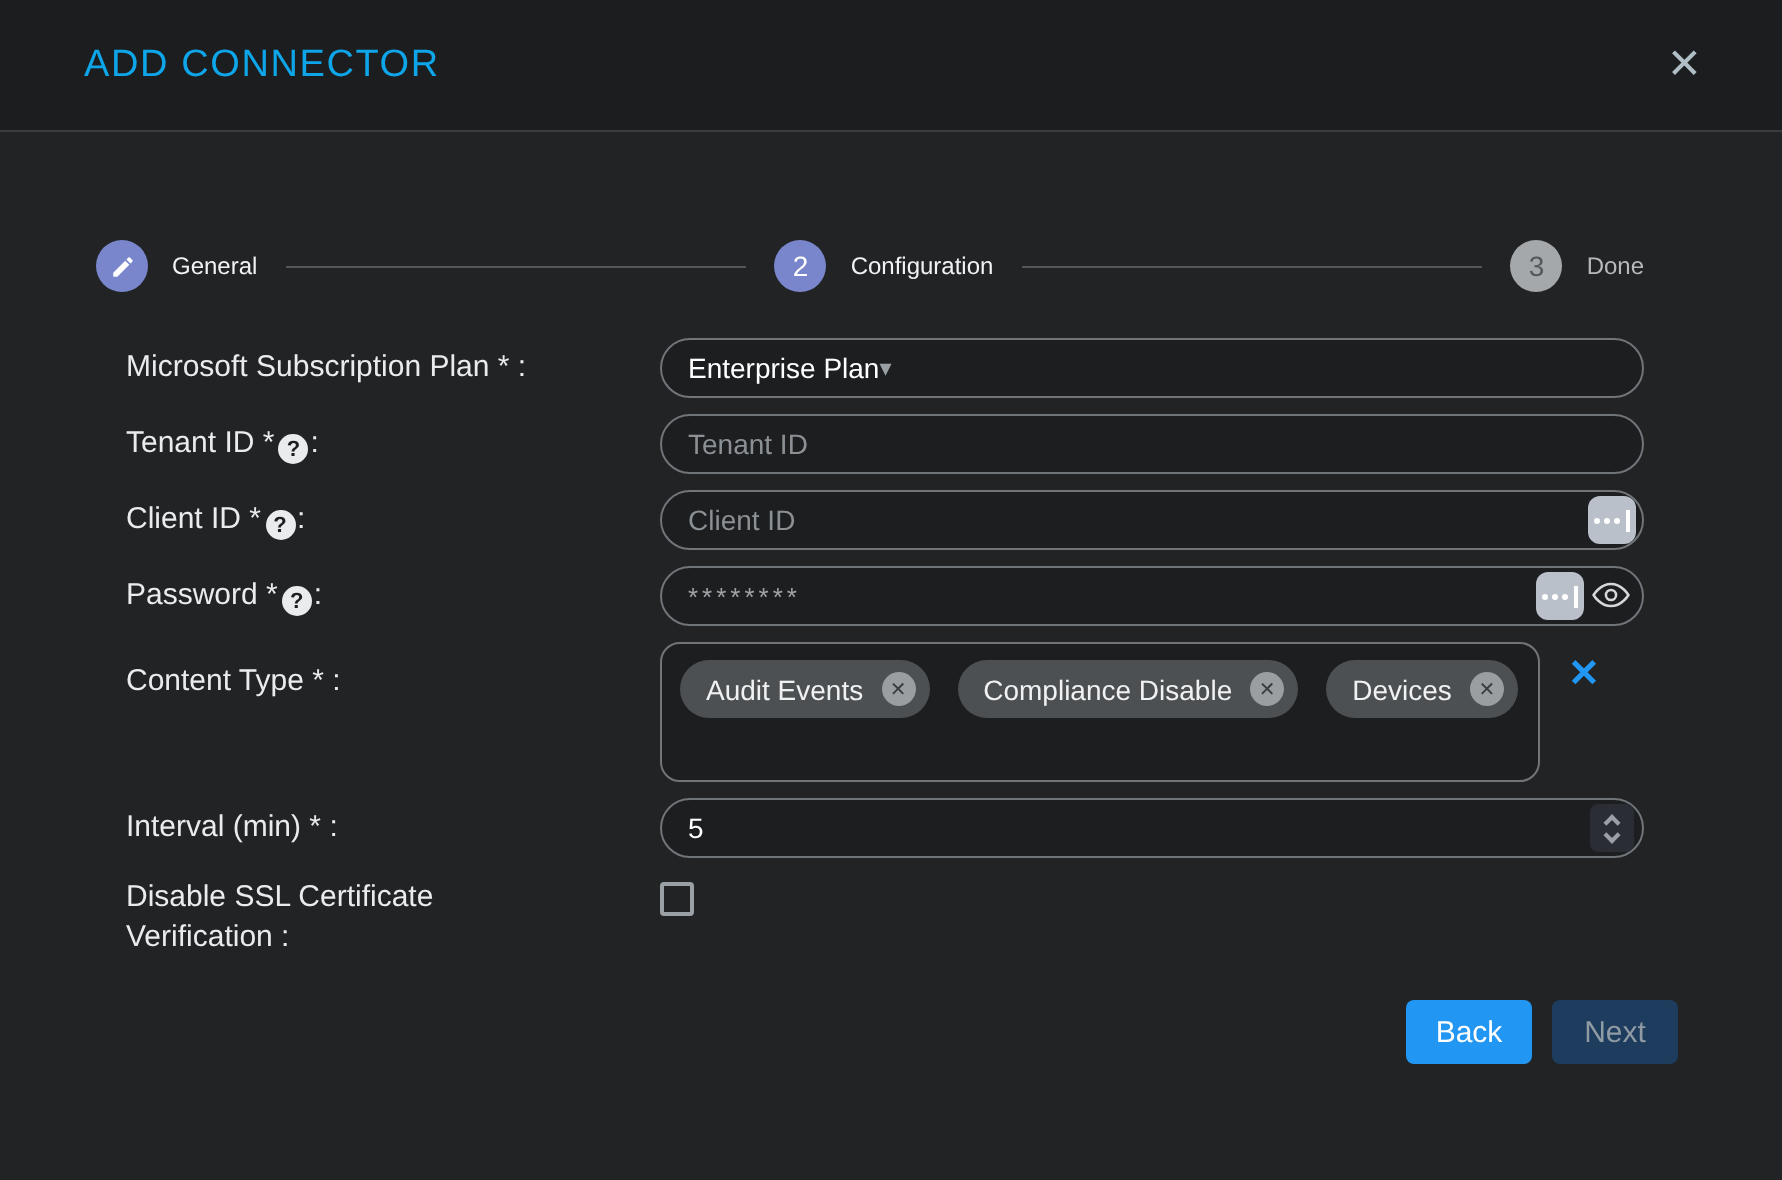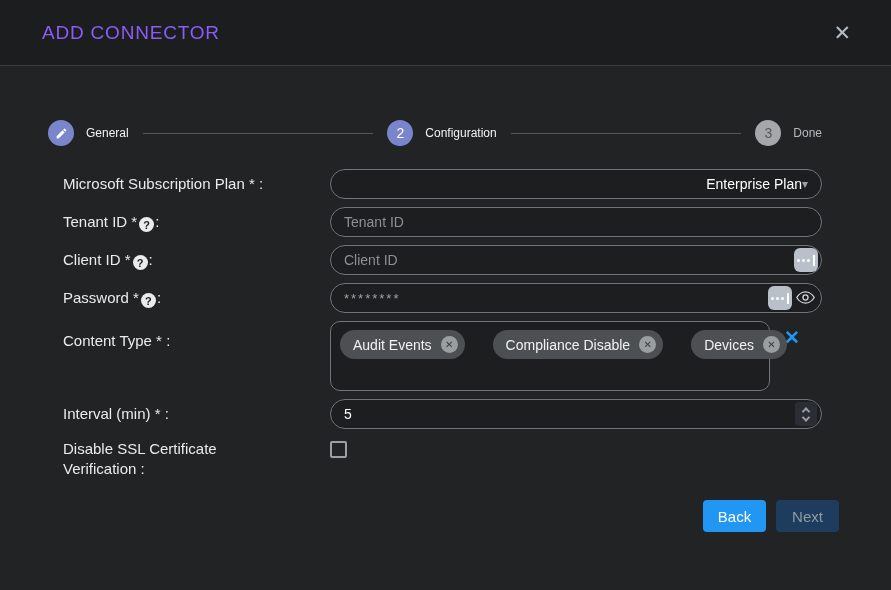--- a/index.html
+++ b/index.html
@@ -12,21 +12,21 @@
   }
   
   .modal-header {
     height:66px;
     background:#1b1d1f;
     border-bottom:1px solid #3a3d3f;
     display:flex; align-items:center; justify-content:space-between;
     padding:0 40px 0 42px;
   }
   .modal-title {
-    font-size:19px; font-weight:500; color:#8b5cf6; letter-spacing:.8px;
+    font-size:19px; font-weight:500; color:#0ea5e9; letter-spacing:.8px;
   }
   .close-btn {
     font-size:21px; color:#b0bec5; cursor:pointer; line-height:1;
     background:none; border:none; font-family:inherit;
   }
   
   .stepper {
     display:flex; align-items:center;
     margin:54px 69px 23px 48px;
   }
@@ -61,21 +61,21 @@
     background:#1c1e20;
     border:1px solid #70757a;
     border-radius:15px;
     color:#ffffff; font-size:14px;
     padding:0 13px;
     font-family:"Liberation Sans", sans-serif;
     outline:none;
   }
   .text-input::placeholder { color:#8b9094; }
   .select-box {
-    display:flex; align-items:center; justify-content:flex-end;
+    display:flex; align-items:center; justify-content:flex-start;
     cursor:pointer;
   }
   .caret { color:#9aa0a4; font-size:12px; }
   .pw-input { color:#9ea2a6; letter-spacing:2px; font-size:13px; padding-right:64px; }
   .with-dots { padding-right:38px; }
   .dots-btn {
     position:absolute; top:3px; width:24px; height:24px;
     background:#b9c0c9; border:none; border-radius:6px;
     display:flex; align-items:center; justify-content:center; gap:2px;
     cursor:pointer;
@@ -84,21 +84,21 @@
   .dots-btn .bar { width:2px; height:11px; background:#fff; margin-left:1px; }
   .dots-right { right:4px; }
   .dots-pw { right:30px; }
   .eye-btn {
     position:absolute; right:7px; top:7px; background:none; border:none;
     cursor:pointer; padding:0; line-height:0;
   }
   
   .chips-box {
     height:70px; border-radius:10px; padding:8px 9px;
-    display:flex; align-items:flex-start; gap:28px;
+    display:flex; align-items:flex-start; gap:14px;
     width:440px;
   }
   .chip {
     display:flex; align-items:center; gap:9px;
     background:#4d5052; border-radius:15px;
     height:29px; padding:0 7px 0 13px;
     font-size:14px; color:#f0f1f2; white-space:nowrap;
   }
   .chip-remove {
     width:17px; height:17px; border-radius:50%;

